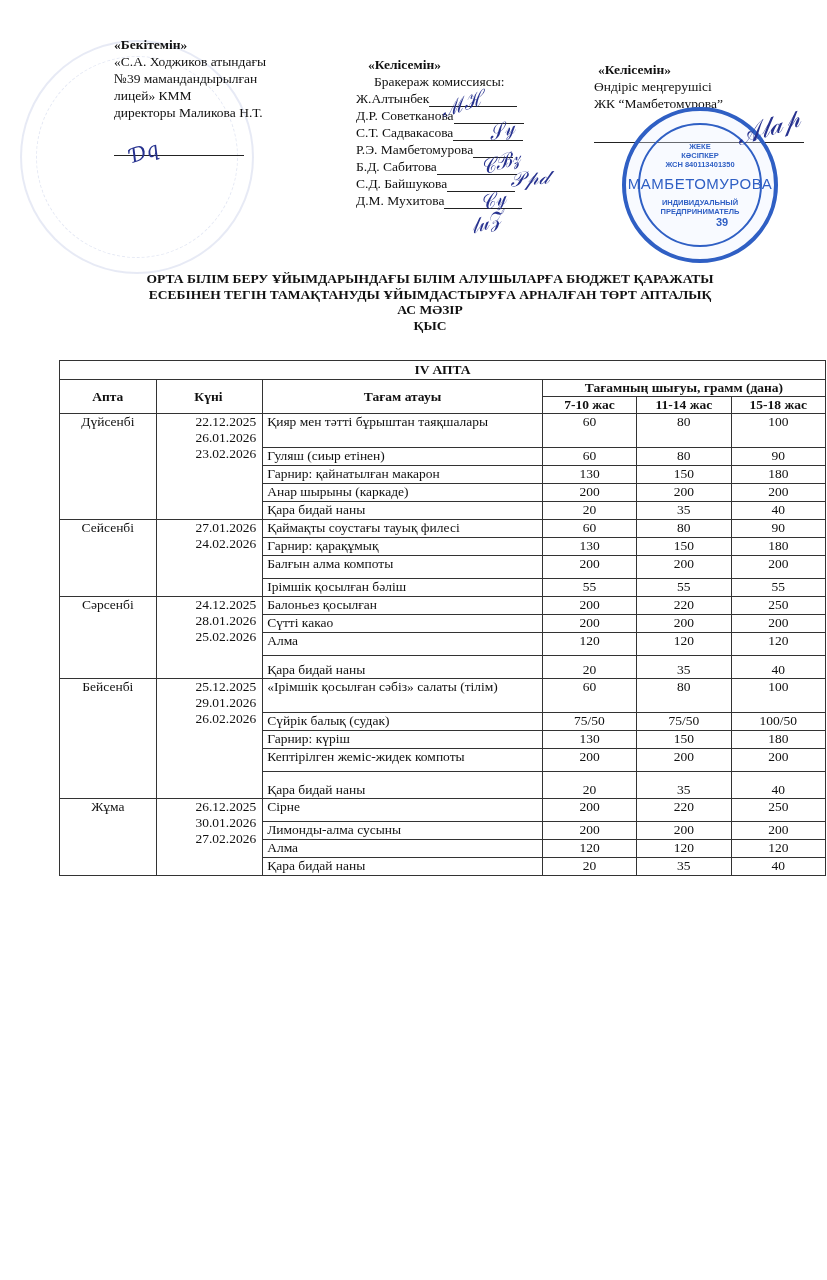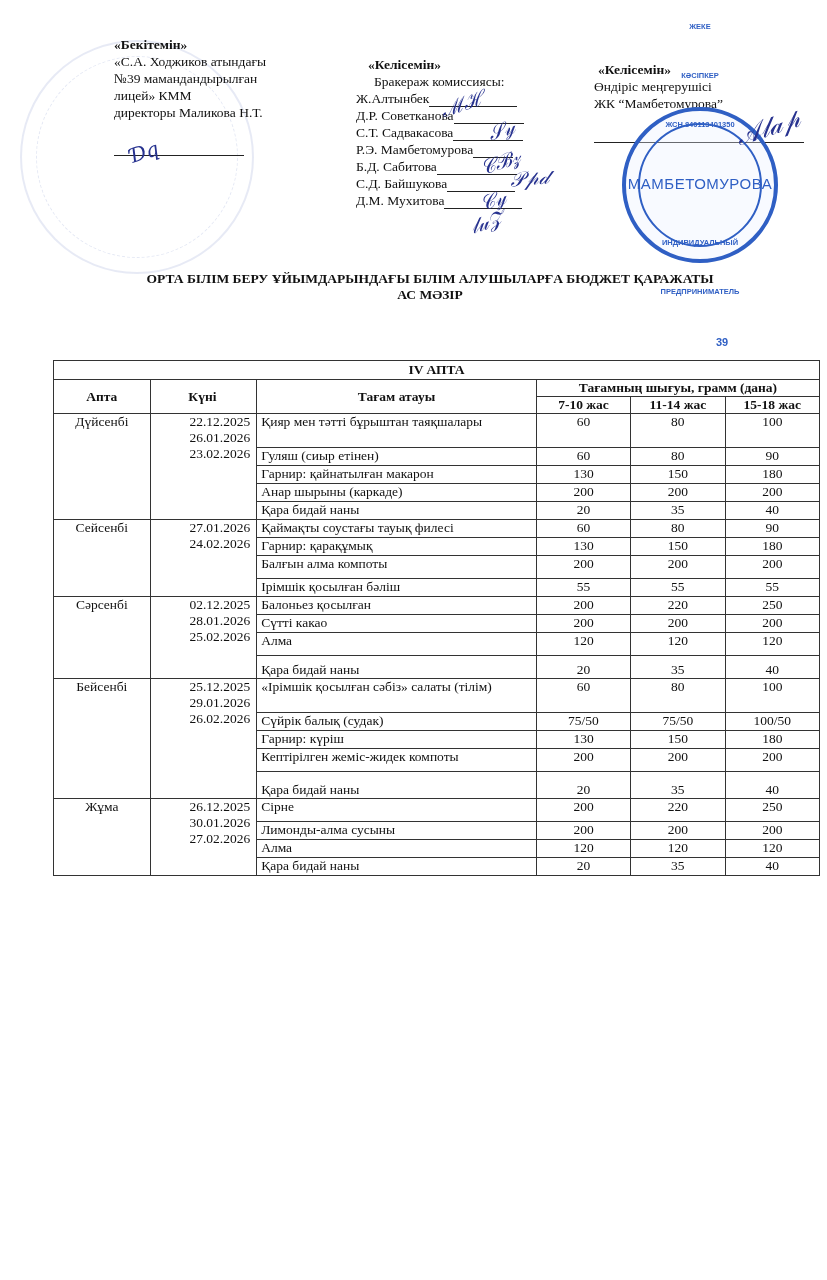--- a/index.html
+++ b/index.html
@@ -12,21 +12,21 @@
     .approve-left { left: 114px; top: 36px; width: 210px; }
     .approve-mid { left: 356px; top: 56px; width: 210px; }
     .approve-right { left: 594px; top: 61px; width: 220px; }
     .sig-line {
       display: inline-block; border-bottom: 1px solid #222; vertical-align: bottom;
     }
     .line-block { height: 17px; white-space: nowrap; }
     .stamp {
       position: absolute; border-radius: 50%;
       display: flex; align-items: center; justify-content: center; flex-direction: column;
-      text-align: center; font-family: "Liberation Sans", "DejaVu Sans", sans-serif; gap: 40px;
+      text-align: center; font-family: "Liberation Sans", "DejaVu Sans", sans-serif;
     }
     .stamp-left {
       left: 20px; top: 40px; width: 230px; height: 230px;
       border: 2px solid rgba(120,140,200,0.18);
     }
     .stamp-left::after {
       content: ""; position: absolute; inset: 14px; border-radius: 50%;
       border: 1px dashed rgba(120,140,200,0.20);
     }
     .stamp-right {
@@ -42,21 +42,21 @@
     .stamp-right .num { font-size: 11px; font-weight: bold; position: relative; margin-left: 44px; }
     .signature {
       position: absolute; font-family: "DejaVu Serif", serif; font-style: italic;
       color: #27328f; font-size: 20px; transform: rotate(-18deg);
     }
     .title {
       position: absolute; left: 100px; top: 271px; width: 660px; text-align: center;
       font-weight: bold; font-size: 13.5px; line-height: 15.5px;
     }
     table.menu {
-      position: absolute; left: 53px; top: 360px; width: 767px;
+      position: absolute; left: 59px; top: 360px; width: 767px;
       border-collapse: collapse; font-size: 13.5px;
     }
     table.menu td, table.menu th {
       border: 1px solid #333; padding: 0 4px; vertical-align: top; line-height: 16px;
     }
     table.menu th { font-weight: bold; text-align: center; vertical-align: middle; }
     .week-cell { text-align: right; font-weight: normal; padding-right: 12px; height: 18px; }
     .col-day { width: 88px; text-align: center; }
     .col-date { width: 96px; text-align: right; padding-right: 6px !important; }
     .col-dish { width: 273px; }
@@ -113,21 +113,23 @@
   <div class="small">ЖСН 840113401350</div>
   <div class="big">МАМБЕТОМУРОВА</div>
   <div class="small">ИНДИВИДУАЛЬНЫЙ</div>
   <div class="small">ПРЕДПРИНИМАТЕЛЬ</div>
   <div class="num">39</div>
 </div>
 <div class="signature" style="left:735px; top:112px; font-size:26px;">𝒜𝓁𝒶𝓅</div>
 
 <div class="title">
   <div>ОРТА БІЛІМ БЕРУ ҰЙЫМДАРЫНДАҒЫ БІЛІМ АЛУШЫЛАРҒА БЮДЖЕТ ҚАРАЖАТЫ</div>
+  <div>ЕСЕБІНЕН ТЕГІН ТАМАҚТАНУДЫ ҰЙЫМДАСТЫРУҒА АРНАЛҒАН ТӨРТ АПТАЛЫҚ</div>
   <div>АС МӘЗІР</div>
+  <div>ҚЫС</div>
 </div>
 
 <table class="menu">
   <thead>
     <tr>
       <th colspan="6" class="week-cell">IV АПТА</th>
     </tr>
     <tr>
       <th rowspan="2" class="col-day">Апта</th>
       <th rowspan="2" class="col-date" style="">Күні</th>
@@ -205,21 +207,21 @@
     <tr>
       <td class="col-dish dish">Ірімшік қосылған бәліш</td>
       <td class="col-num">55</td>
       <td class="col-num">55</td>
       <td class="col-num">55</td>
     </tr>
 
     <tr>
       <td rowspan="4" class="col-day">Сәрсенбі</td>
       <td rowspan="4" class="col-date">
-        <span class="date-line">02.12.2025</span>
+        <span class="date-line">24.12.2025</span>
         <span class="date-line">28.01.2026</span>
         <span class="date-line">25.02.2026</span>
       </td>
       <td class="col-dish dish">Балоньез қосылған</td>
       <td class="col-num">200</td>
       <td class="col-num">220</td>
       <td class="col-num">250</td>
     </tr>
     <tr>
       <td class="col-dish dish">Сүтті какао</td>

